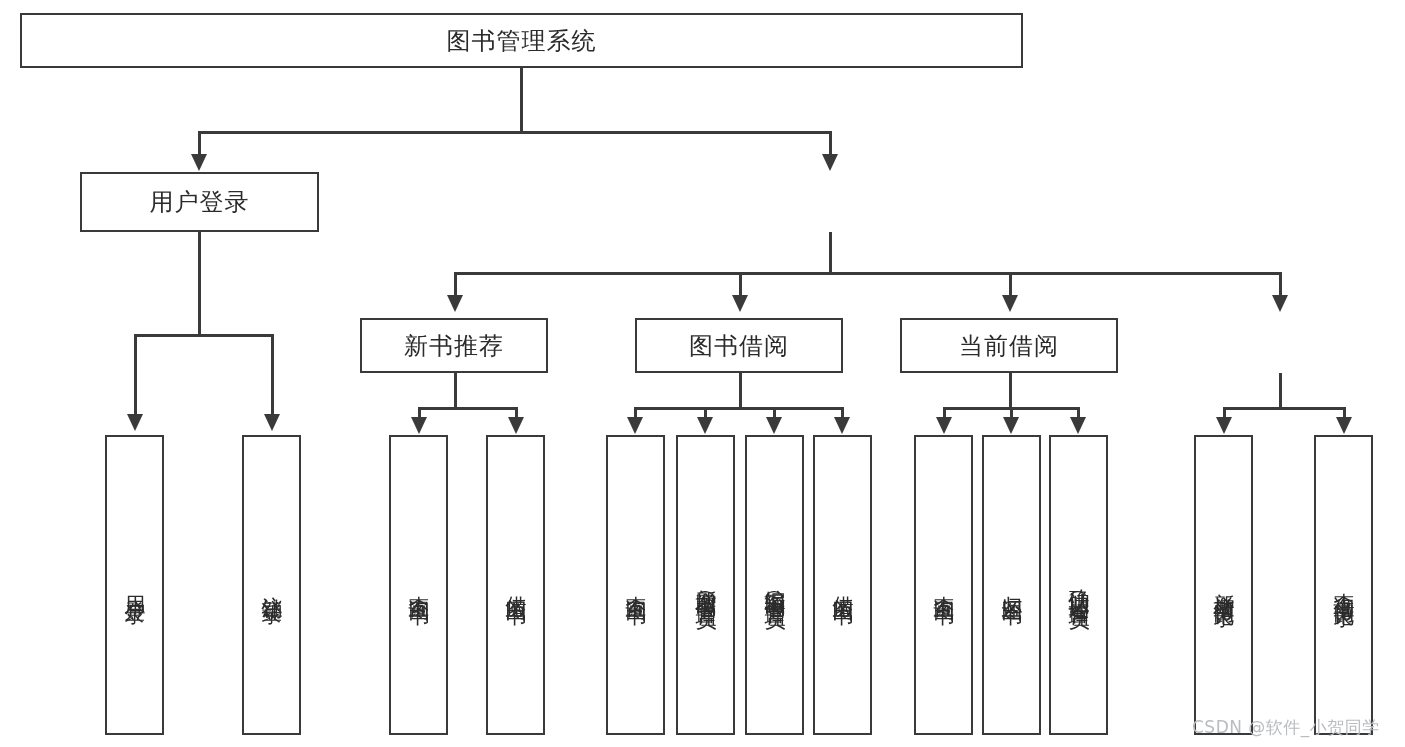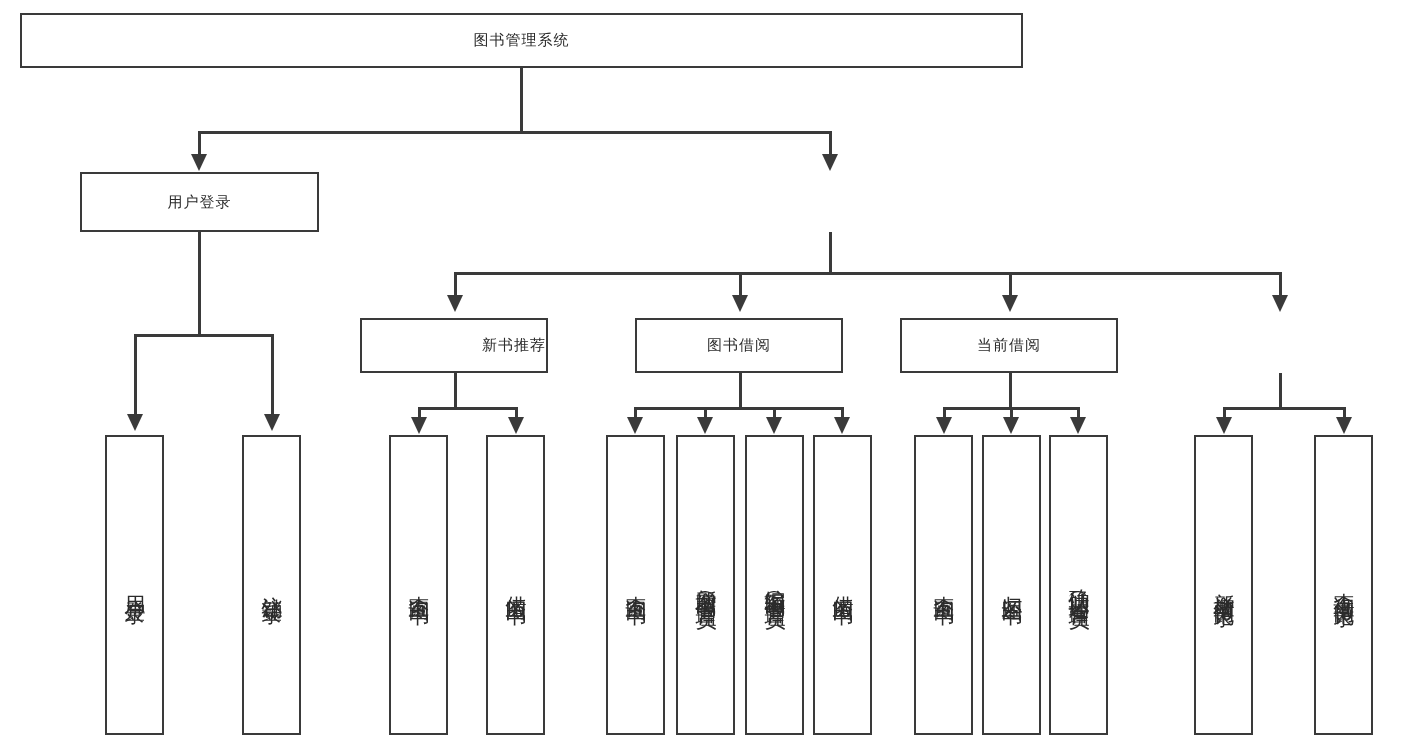--- a/index.html
+++ b/index.html
@@ -21,21 +21,21 @@
     position: absolute;
     box-sizing: border-box;
     border: 2.5px solid #3a3a3a;
     background: #ffffff;
     display: flex;
     align-items: center;
     justify-content: center;
     color: #2b2b2b;
   }
   .node.horizontal {
-    font-size: 15px;
+    font-size: 24px;
     letter-spacing: 1px;
   }
   .node.vertical {
     font-size: 21px;
   }
   .node.vertical .vtext {
     writing-mode: vertical-rl;
     text-orientation: upright;
     letter-spacing: 3px;
     line-height: 1;
@@ -101,21 +101,21 @@
   <div class="edge h" style="left:454px; top:272px; width:825px;"></div>
   <div class="edge v" style="left:454px; top:272px; height:25px;"></div>
   <div class="arrow" style="left:447px; top:295px;"></div>
   <div class="edge v" style="left:739px; top:272px; height:25px;"></div>
   <div class="arrow" style="left:732px; top:295px;"></div>
   <div class="edge v" style="left:1009px; top:272px; height:25px;"></div>
   <div class="arrow" style="left:1002px; top:295px;"></div>
   <div class="edge v" style="left:1279px; top:272px; height:25px;"></div>
   <div class="arrow" style="left:1272px; top:295px;"></div>
 
-  <div class="node horizontal" style="left:360px; top:318px; width:188px; height:55px;justify-content:flex-end;">
+  <div class="node horizontal" style="left:360px; top:318px; width:188px; height:55px;">
     <span class="htext">新书推荐</span>
   </div>
   <div class="node horizontal" style="left:635px; top:318px; width:208px; height:55px;">
     <span class="htext">图书借阅</span>
   </div>
   <div class="node horizontal" style="left:900px; top:318px; width:218px; height:55px;">
     <span class="htext">当前借阅</span>
   </div>
 
   <div class="edge v" style="left:454px; top:373px; height:36px;"></div>
@@ -189,14 +189,15 @@
     <span class="vtext">确认归还（管理员）</span>
   </div>
 
   <div class="node vertical" style="left:1194px; top:435px; width:59px; height:300px;">
     <span class="vtext">新增借阅记录</span>
   </div>
   <div class="node vertical" style="left:1314px; top:435px; width:59px; height:300px;">
     <span class="vtext">查询借阅记录</span>
   </div>
 
+  <div id="watermark" style="left:1192px; top:716px;">CSDN @软件_小贺同学</div>
 
 </div>
 
 </body></html>

